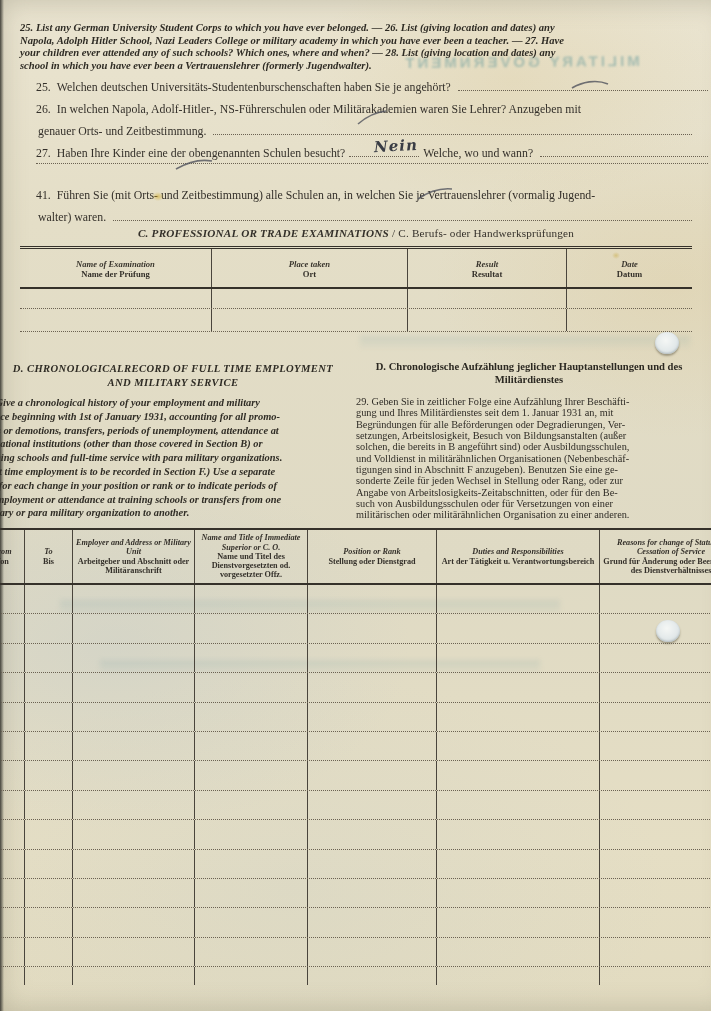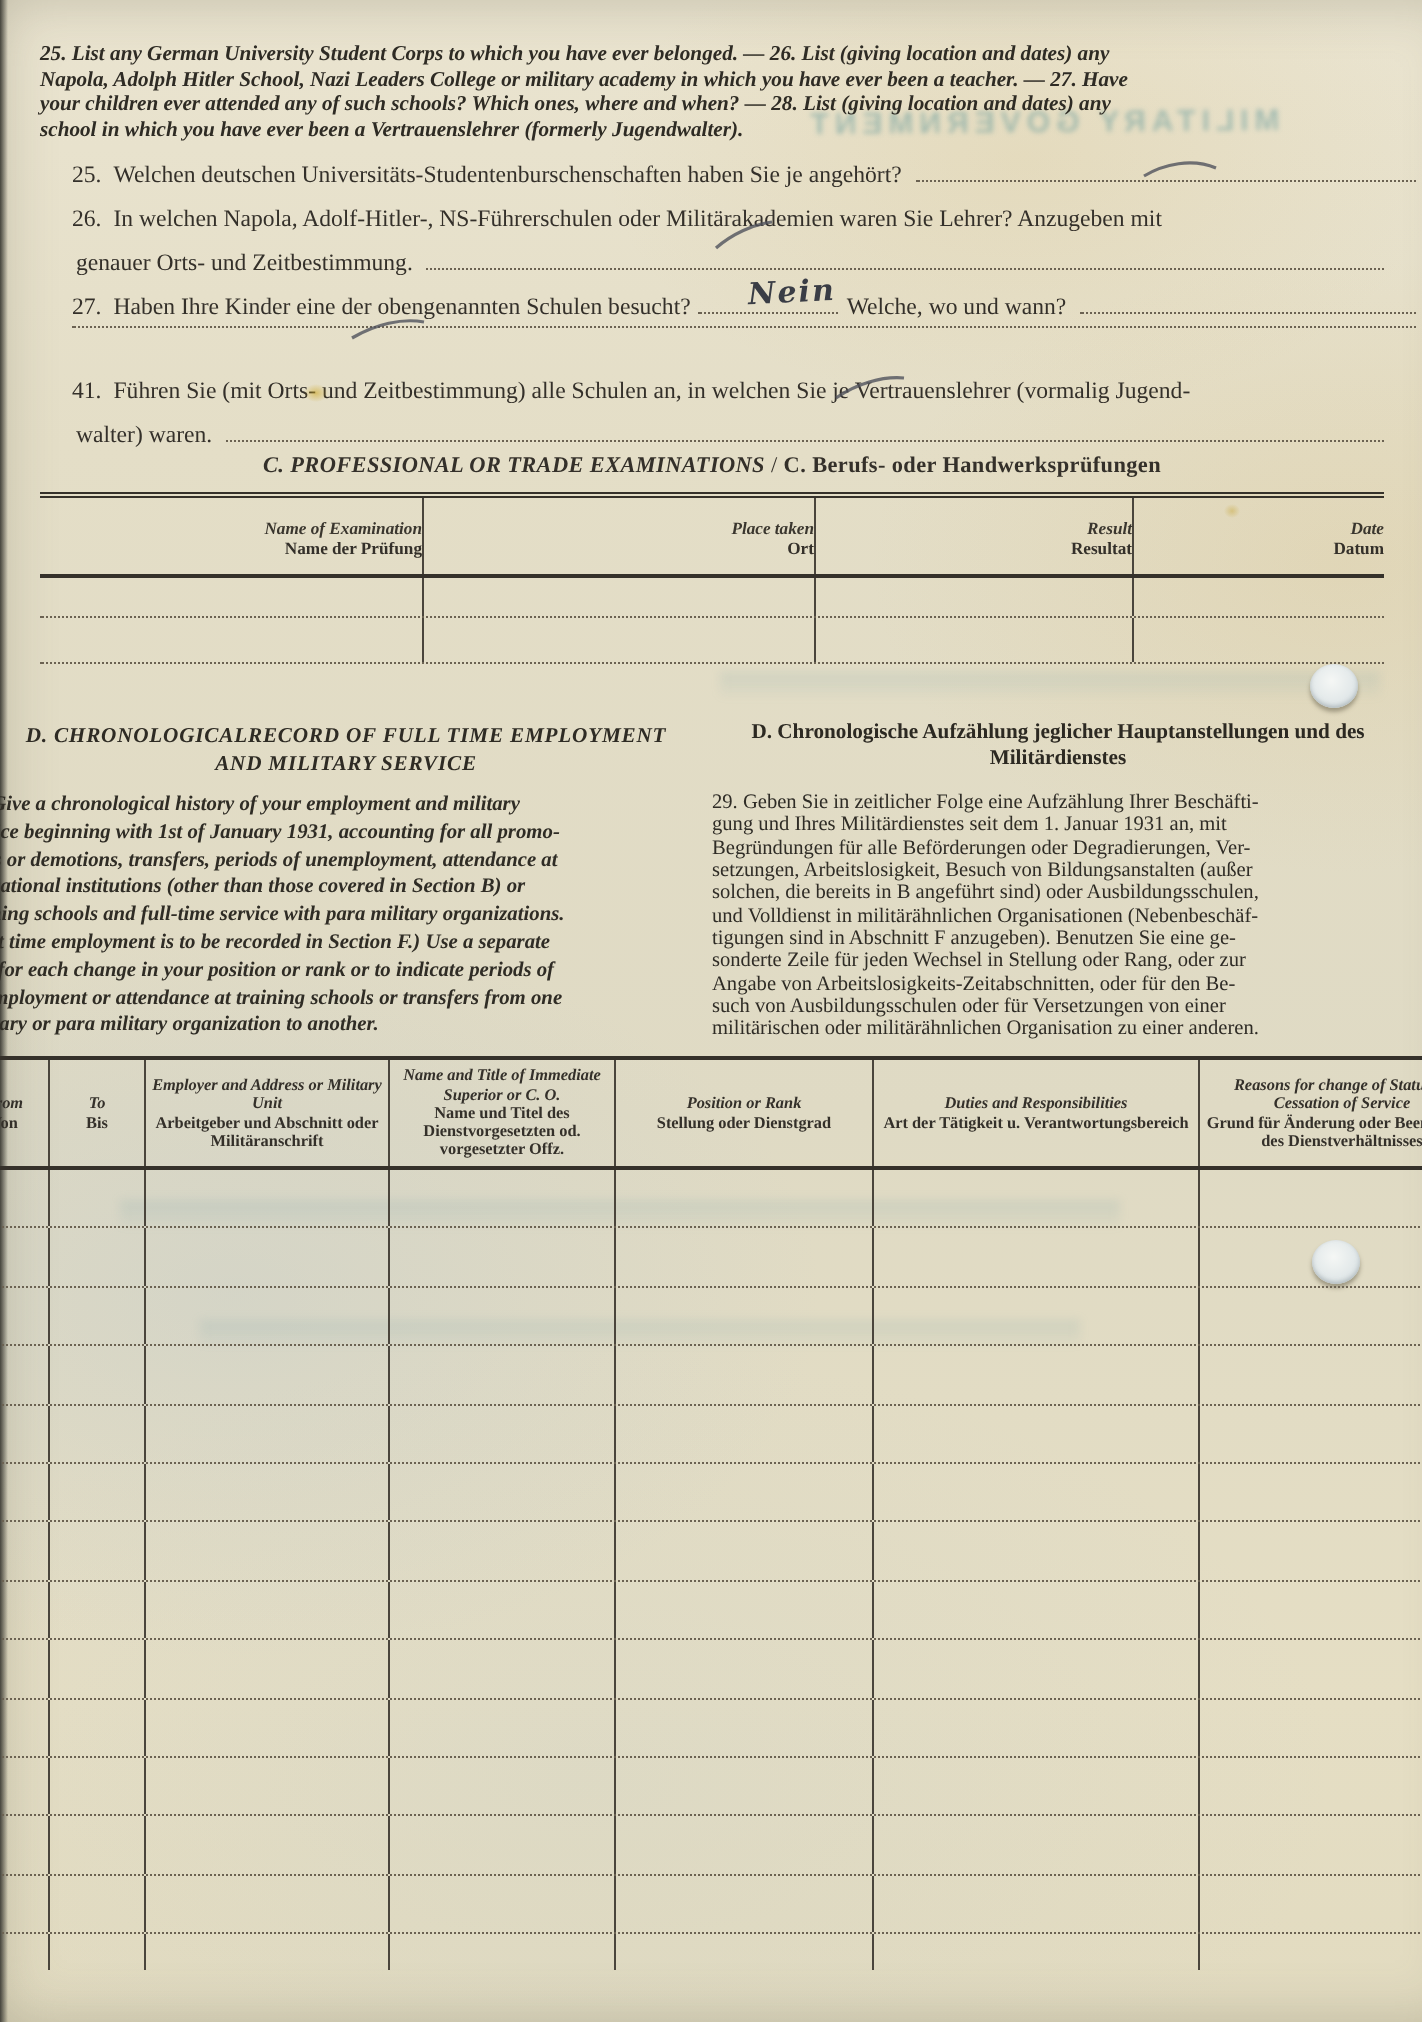--- a/index.html
+++ b/index.html
@@ -28,25 +28,25 @@
   .qnum{margin-right:6px;}
   .dots{flex:1 1 auto;height:0;border-bottom:1.6px dotted #6b6252;align-self:flex-end;
     transform:translateY(-3px);margin-left:7px;}
   .dots.fixed{flex:0 0 70px;margin:0 4px;}
   .dots.full{margin-left:0;}
   .qtext2{margin-left:0;}
   
   .c-heading{position:absolute;left:20px;top:227px;width:672px;text-align:center;
     font-size:11.2px;letter-spacing:.2px;white-space:nowrap;}
   .c-heading .en{font-style:italic;font-weight:700;}
-  .c-heading .de{font-weight:700;}
+  .c-heading .de{font-weight:400;}
   .ctable{position:absolute;left:20px;top:246px;width:672px;}
   .chead{display:flex;border-top:3px double #35312a;border-bottom:2px solid #35312a;height:38px;}
   .chcell{box-sizing:border-box;display:flex;flex-direction:column;justify-content:center;
-    text-align:right;font-size:8.6px;line-height:10px;padding-top:1px;}
+    text-align:center;font-size:8.6px;line-height:10px;padding-top:1px;}
   .chcell .en{font-style:italic;font-weight:600;color:#3a362e;}
   .chcell .de{font-weight:600;}
   .cc1{width:192px;}.cc2{width:196px;}.cc3{width:159px;}.cc4{width:125px;}
   .cc1,.cc2,.cc3{border-right:1px solid #4a453c;}
   .crow{display:flex;border-bottom:1.4px dotted #6b6252;}
   .crow:nth-child(1) .ccell{height:19px;}
   .crow:nth-child(2) .ccell{height:22px;}
   .ccell{box-sizing:border-box;}
   .ccell.cc1,.ccell.cc2,.ccell.cc3{border-right:1px solid #4a453c;}
   

